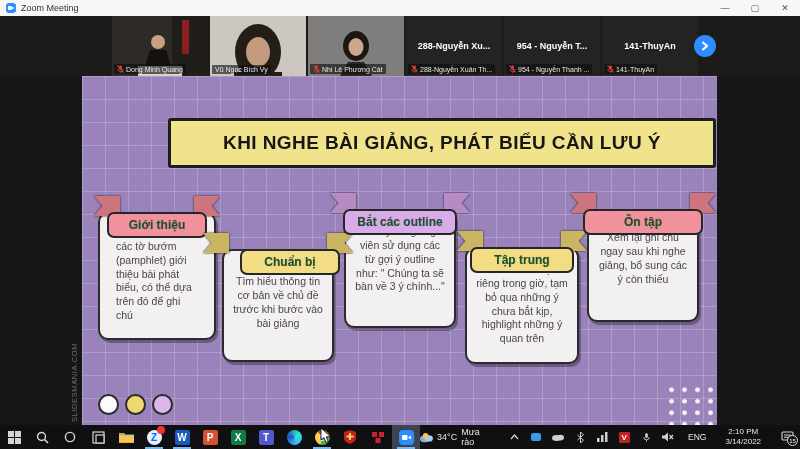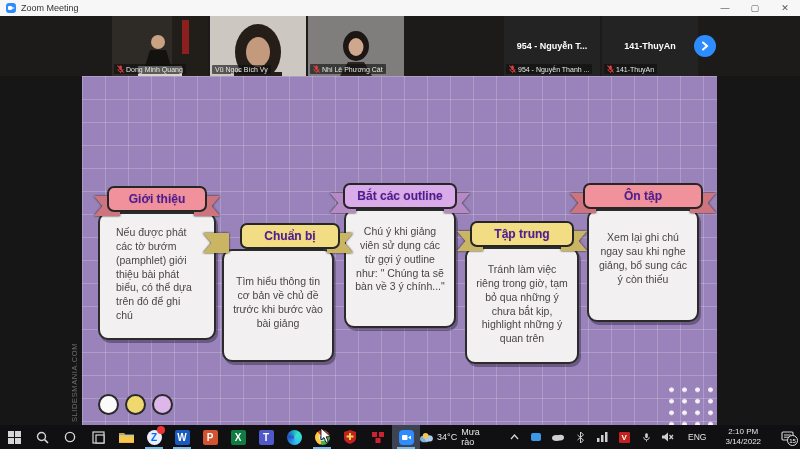--- a/index.html
+++ b/index.html
@@ -37,22 +37,22 @@
   .slide-title{position:absolute;left:86px;top:42px;width:548px;height:50px;background:#f1e28c;
          border:3px solid #1d1d1d;border-radius:3px;box-sizing:border-box;display:flex;align-items:center;
          justify-content:center;font-weight:bold;font-size:19px;color:#171717;letter-spacing:.4px;white-space:nowrap;}
   .card{position:absolute;}
   .card .body{position:absolute;left:0;top:0;width:100%;box-sizing:border-box;background:#f2f0f1;
          border:2px solid #2b2b2b;border-radius:10px;box-shadow:2px 3px 0 rgba(20,10,30,.35);
          color:#4a4449;font-size:10.5px;line-height:1.32;padding:14px 8px 8px;text-align:center;}
   .card .banner{position:absolute;left:50%;transform:translateX(-50%);height:26px;z-index:3;}
   .card .banner .main{position:relative;z-index:3;height:26px;box-sizing:border-box;padding:0 14px;
          background:var(--bc);border:2px solid #262626;border-radius:7px;display:flex;align-items:center;
-         justify-content:center;color:#4c1d95;font-weight:bold;font-size:12px;white-space:nowrap;
-         text-shadow:0 0 1px rgba(120,60,60,.35);}
+         justify-content:center;color:#14532d;font-weight:bold;font-size:12px;white-space:nowrap;
+         text-shadow:0 0 1px rgba(120,60,60,.35);margin-top:26px;}
   .flap{position:absolute;top:10px;width:26px;height:20px;z-index:1;filter:drop-shadow(0 0 1px #222);}
   .flap .sh{width:100%;height:100%;background:var(--bc);filter:brightness(.82) saturate(1.15);}
   .flap.l{left:-13px;}  .flap.l .sh{clip-path:polygon(0 0,100% 0,100% 100%,0 100%,32% 50%);}
   .flap.r{right:-13px;} .flap.r .sh{clip-path:polygon(0 0,100% 0,68% 50%,100% 100%,0 100%);}
   .c1{left:16px;top:110px;width:118px;} .c1 .body{top:26px;height:128px;text-align:left;padding:12px 16px;}
   .c2{left:140px;top:147px;width:112px;} .c2 .body{top:26px;height:113px;padding-top:24px;}
   .c3{left:262px;top:107px;width:112px;} .c3 .body{top:26px;height:119px;}
   .c4{left:383px;top:145px;width:114px;} .c4 .body{top:26px;height:117px;}
   .c5{left:505px;top:107px;width:112px;} .c5 .body{top:26px;height:113px;padding-top:20px;}
   .c1 .banner{width:100px;top:0;} .c2 .banner{width:100px;top:0;padding-left:24px;} .c3 .banner{width:114px;top:0;}
@@ -139,55 +139,67 @@
     <div class="name-tag">
       <svg width="7" height="8" viewBox="0 0 8 9">
           <rect x="2.5" y="0.5" width="3" height="5" rx="1.5" fill="#e03e3e"></rect>
           <path d="M1 4.5 a3 3 0 0 0 6 0 M4 7.5 v1.5" stroke="#e03e3e" stroke-width="1" fill="none"></path>
           <line x1="0.5" y1="0.5" x2="7.5" y2="8.5" stroke="#e03e3e" stroke-width="1.2"></line>
         </svg>
       <span>Nhi Lê Phương Cát</span>
     </div>
   </div>
 
-
-  <div class="tile" style="left:504px">
-    <div class="center-name">954 - Nguyễn T...</div>
+  <div class="tile" style="left:406px">
+    <div class="center-name">288-Nguyễn Xu...</div>
     <div class="name-tag">
       <svg width="7" height="8" viewBox="0 0 8 9">
           <rect x="2.5" y="0.5" width="3" height="5" rx="1.5" fill="#e03e3e"></rect>
           <path d="M1 4.5 a3 3 0 0 0 6 0 M4 7.5 v1.5" stroke="#e03e3e" stroke-width="1" fill="none"></path>
           <line x1="0.5" y1="0.5" x2="7.5" y2="8.5" stroke="#e03e3e" stroke-width="1.2"></line>
         </svg>
-      <span>954 - Nguyễn Thanh ...</span>
-    </div>
-  </div>
-
-  <div class="tile" style="left:602px">
-    <div class="center-name">141-ThuyAn</div>
+      <span>288-Nguyễn Xuân Th...</span>
+    </div>
+  </div>
+
+  <div class="tile" style="left:504px">
+    <div class="center-name">954 - Nguyễn T...</div>
     <div class="name-tag">
       <svg width="7" height="8" viewBox="0 0 8 9">
           <rect x="2.5" y="0.5" width="3" height="5" rx="1.5" fill="#e03e3e"></rect>
           <path d="M1 4.5 a3 3 0 0 0 6 0 M4 7.5 v1.5" stroke="#e03e3e" stroke-width="1" fill="none"></path>
           <line x1="0.5" y1="0.5" x2="7.5" y2="8.5" stroke="#e03e3e" stroke-width="1.2"></line>
         </svg>
+      <span>954 - Nguyễn Thanh ...</span>
+    </div>
+  </div>
+
+  <div class="tile" style="left:602px">
+    <div class="center-name">141-ThuyAn</div>
+    <div class="name-tag">
+      <svg width="7" height="8" viewBox="0 0 8 9">
+          <rect x="2.5" y="0.5" width="3" height="5" rx="1.5" fill="#e03e3e"></rect>
+          <path d="M1 4.5 a3 3 0 0 0 6 0 M4 7.5 v1.5" stroke="#e03e3e" stroke-width="1" fill="none"></path>
+          <line x1="0.5" y1="0.5" x2="7.5" y2="8.5" stroke="#e03e3e" stroke-width="1.2"></line>
+        </svg>
       <span>141-ThuyAn</span>
     </div>
   </div>
 
   <div class="next-btn">
     <svg width="10" height="10" viewBox="0 0 10 10">
       <path d="M3 1.5 L7 5 L3 8.5" stroke="#fff" stroke-width="2" fill="none" stroke-linecap="round"></path>
     </svg>
   </div>
 </div>
 
 <div class="content">
   <div class="slide">
 
+    <div class="slide-title">KHI NGHE BÀI GIẢNG, PHÁT BIỂU CẦN LƯU Ý</div>
 
     <div class="card c1" style="--bc: #f0919c;">
       <div class="body">Nếu được phát các tờ bướm (pamphlet) giới thiệu bài phát biểu, có thể dựa trên đó để ghi chú</div>
       <div class="banner">
           <div class="flap l">
             <div class="sh"></div>
           </div>
         <div class="flap r">
             <div class="sh"></div>
           </div>

